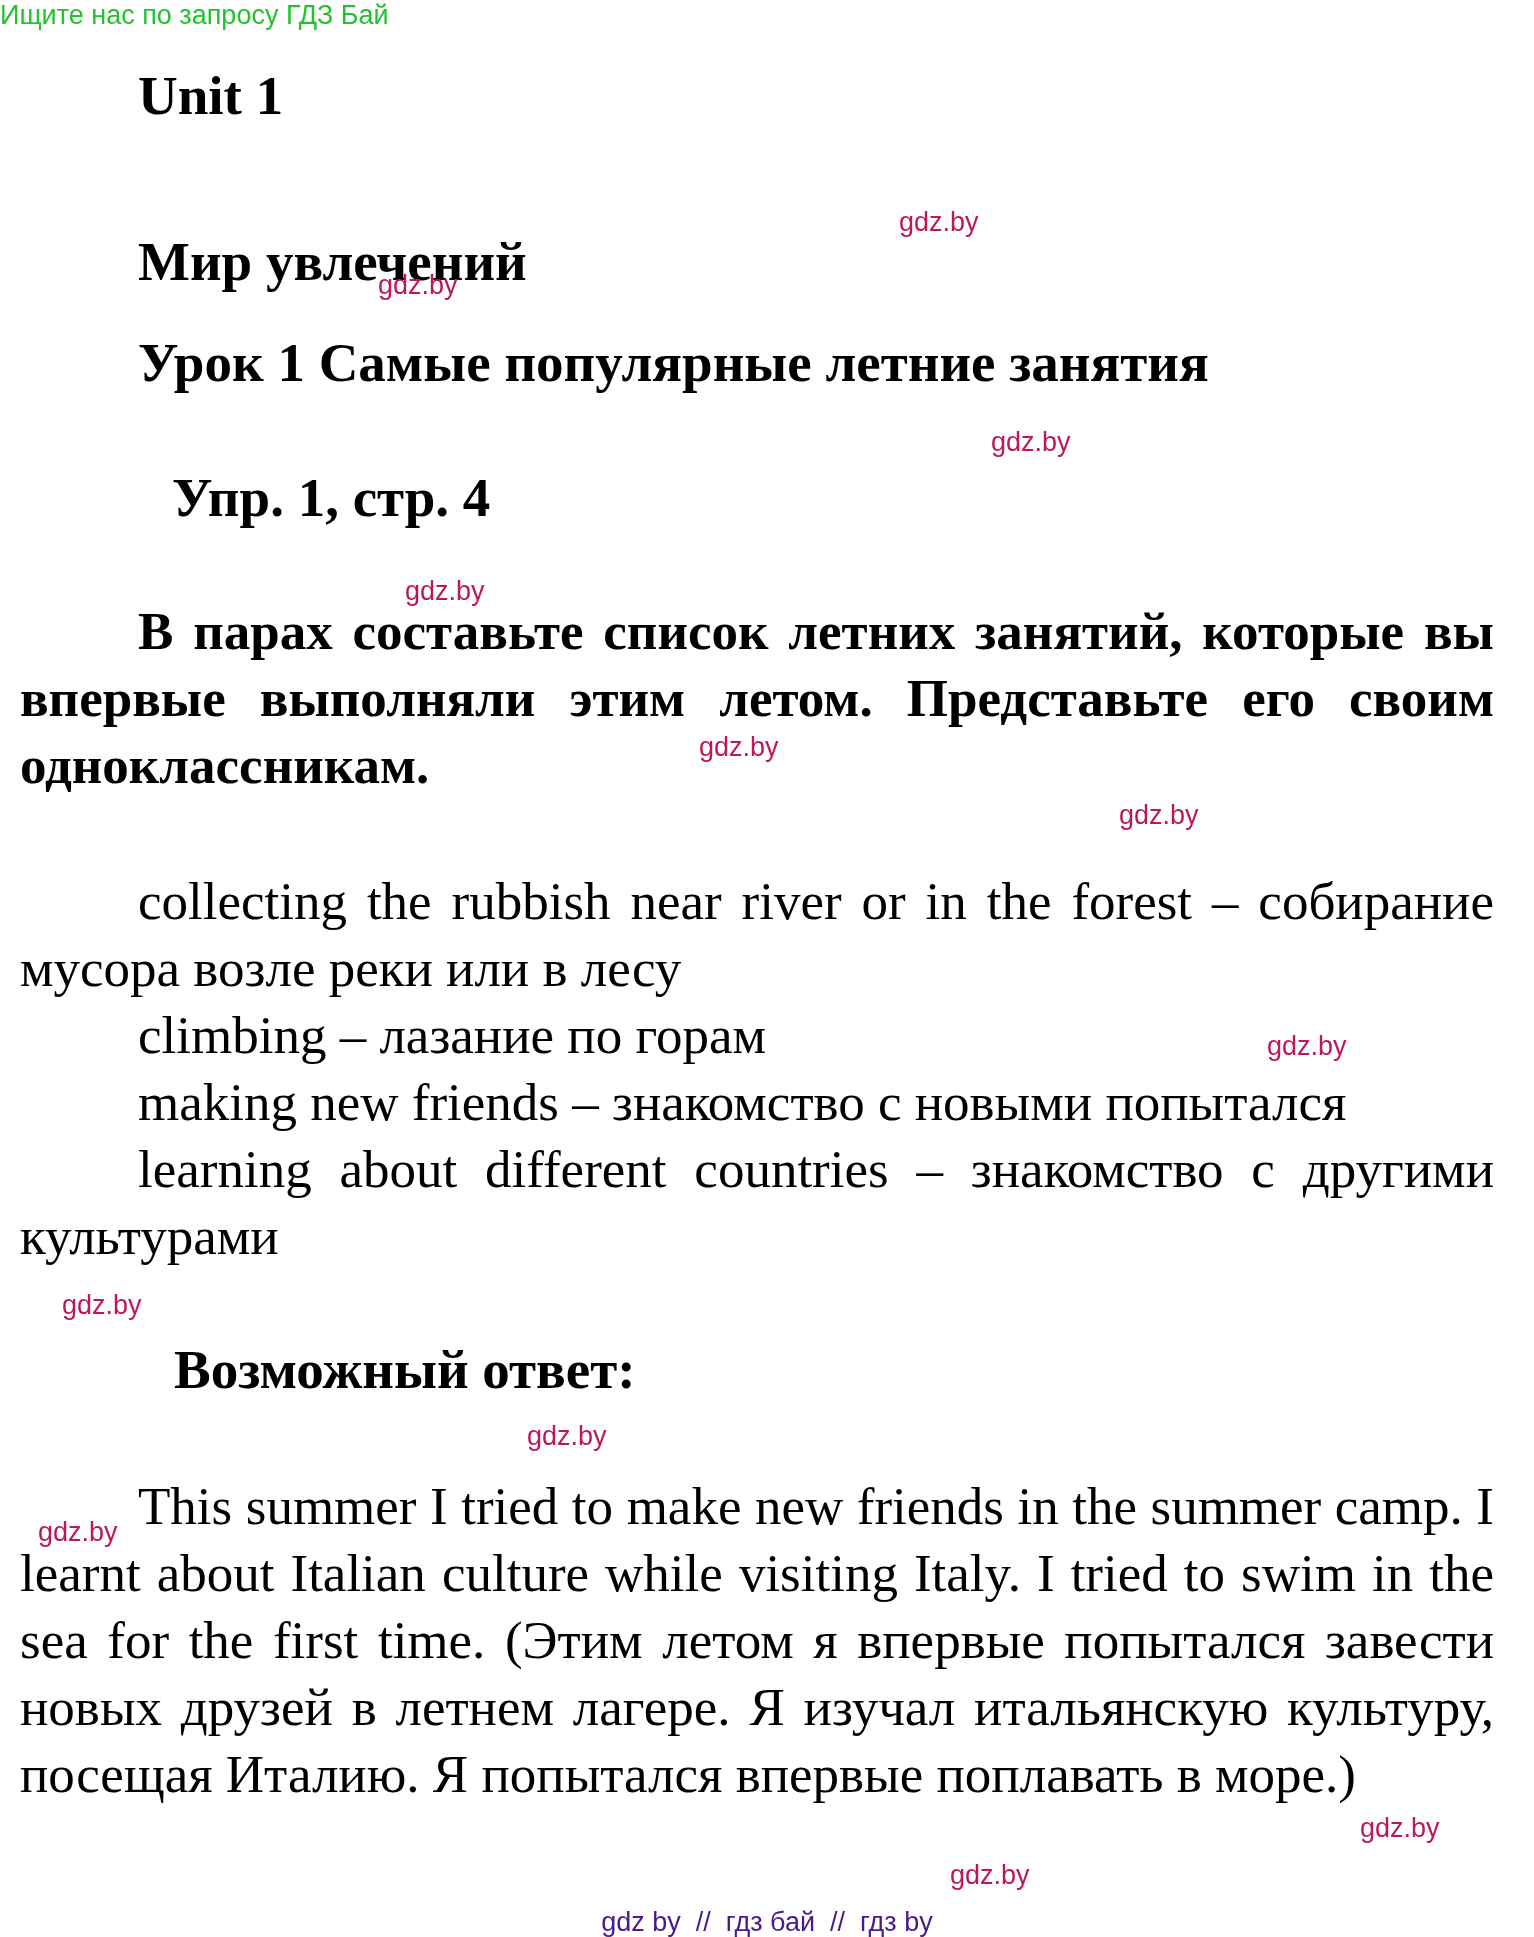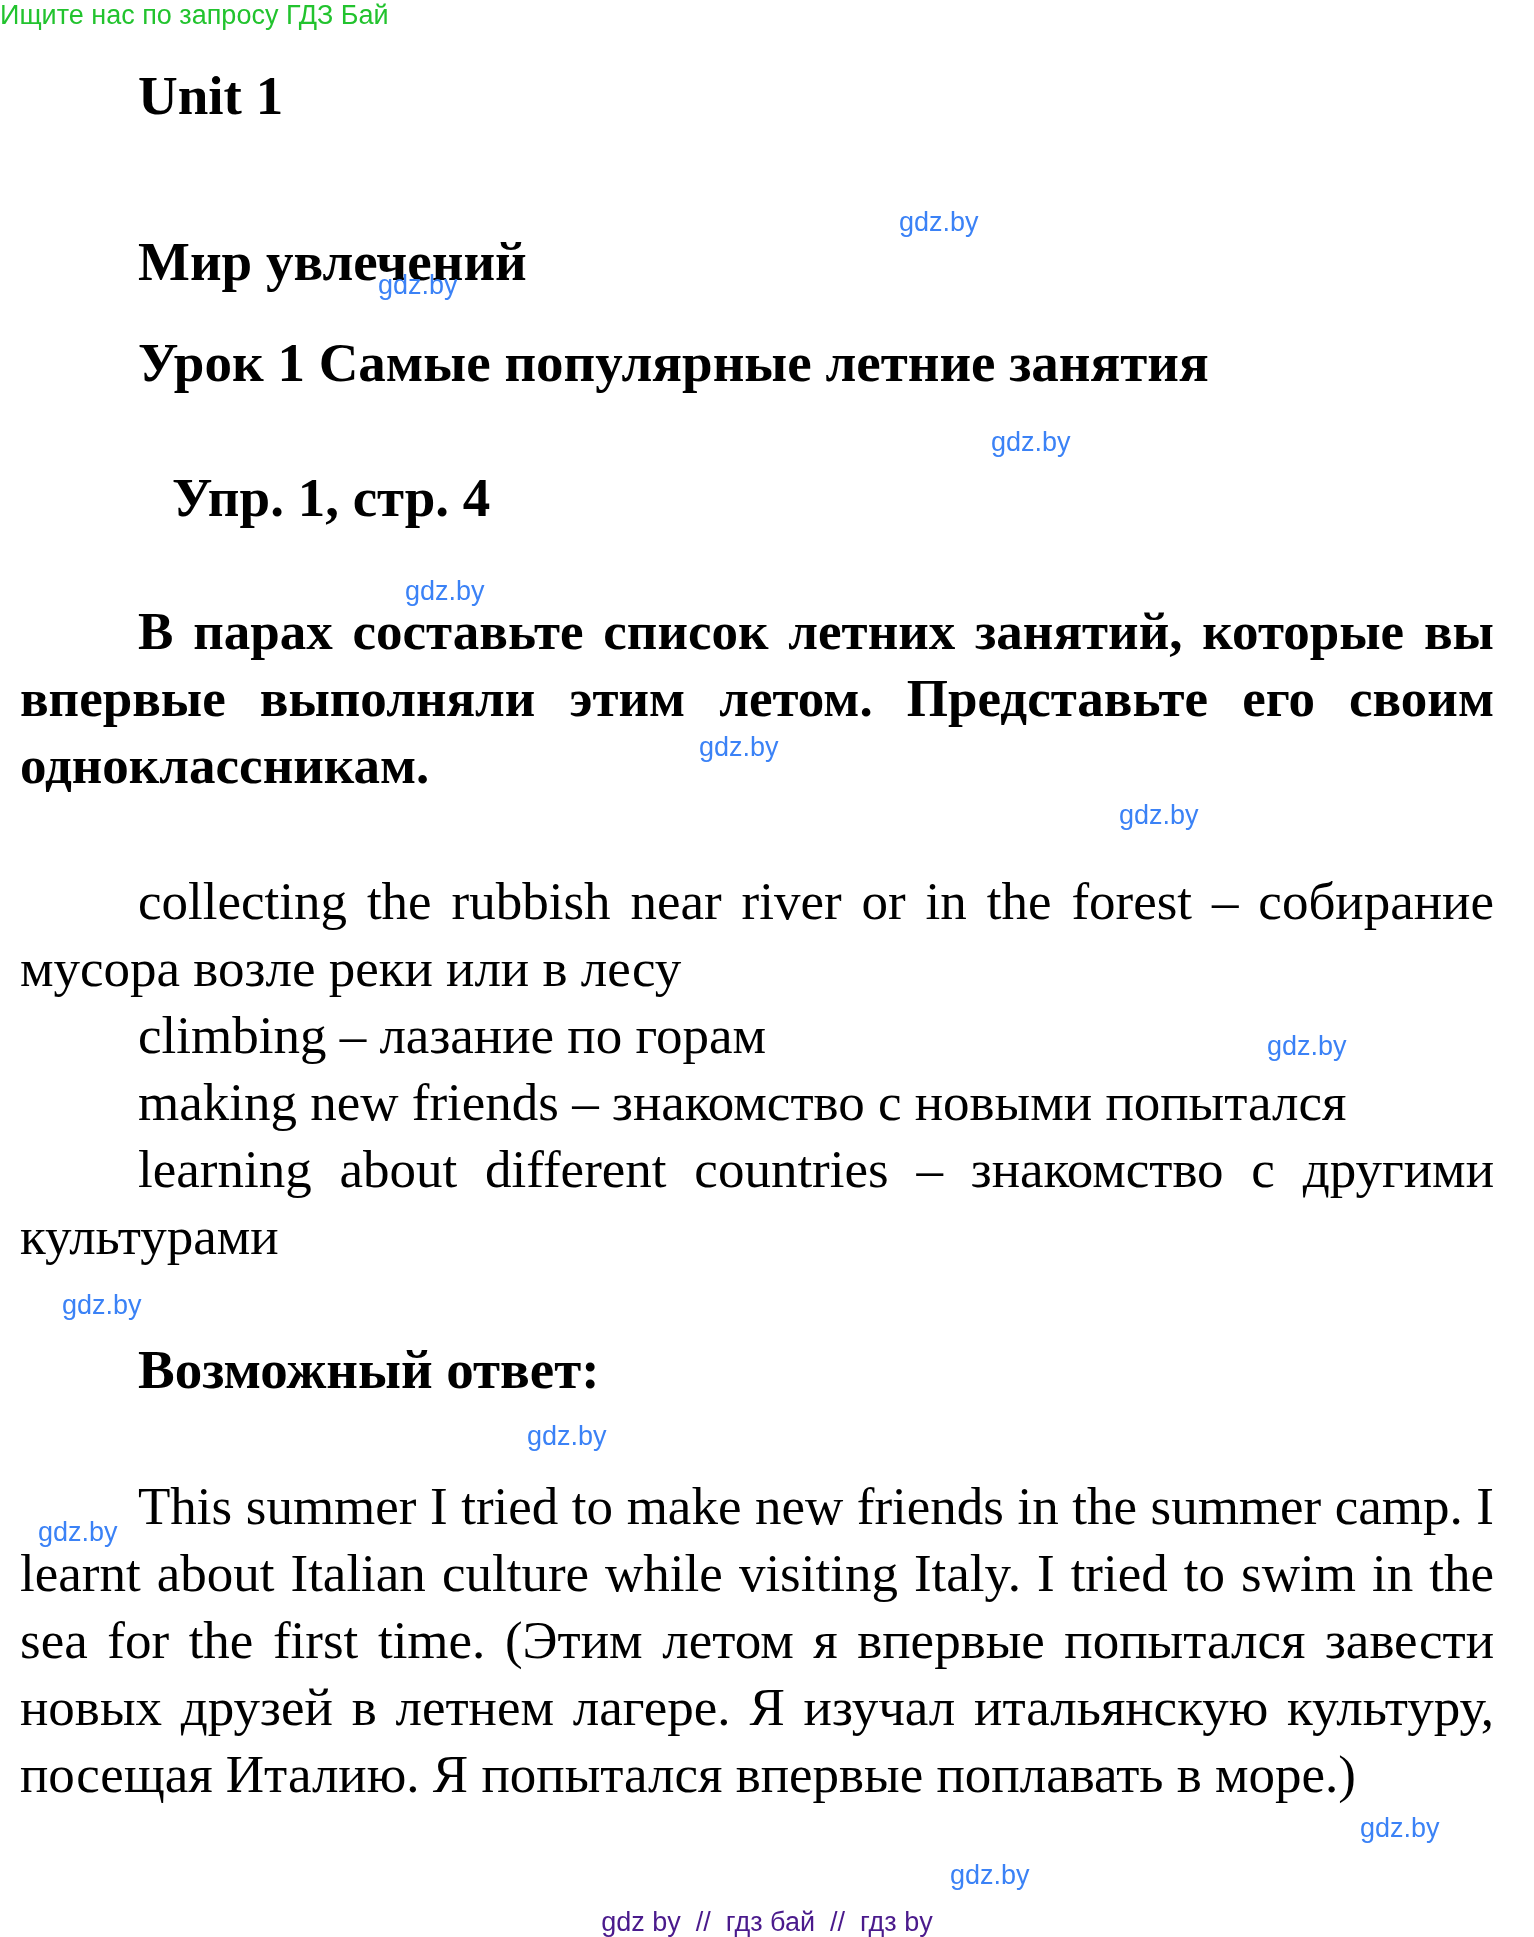--- a/index.html
+++ b/index.html
@@ -20,21 +20,21 @@
     white-space: nowrap;
   }
   .block {
     position: absolute; left: 20px; width: 1474px; font-size: 53px; line-height: 67px;
     text-align: justify; text-align-last: left;
   }
   .block.bold { font-weight: bold; }
   .block p { margin: 0; text-indent: 118px; }
   .wm {
     position: absolute; font-family: "Liberation Sans", sans-serif; font-size: 27px;
-    line-height: 30px; color: #3b82f6; white-space: nowrap;
+    line-height: 30px; color: #be185d; white-space: nowrap;
   }
 </style>
 </head>
 <body>
 
 <div class="banner">Ищите нас по запросу ГДЗ Бай</div>
 
 <div class="h serif" style="top:66px;">Unit 1</div>
 <div class="h serif" style="top:184px;margin-top:48px;">Мир увлечений</div>
 <div class="h serif" style="top:333px;font-family:Liberation Serif, serif;">Урок 1 Самые популярные летние занятия</div>
@@ -44,21 +44,21 @@
   <p>В парах составьте список летних занятий, которые вы впервые выполняли этим летом. Представьте его своим одноклассникам.</p>
 </div>
 
 <div class="block serif" style="top:868px;">
   <p>collecting the rubbish near river or in the forest – собирание мусора возле реки или в лесу</p>
   <p>climbing – лазание по горам</p>
   <p>making new friends – знакомство с новыми попытался</p>
   <p>learning about different countries – знакомство с другими культурами</p>
 </div>
 
-<div class="h serif" style="top:1340px;">Возможный ответ:</div>
+<div class="h serif" style="top:1340px;margin-left:36px;">Возможный ответ:</div>
 
 <div class="block serif" style="top:1473px;">
   <p>This summer I tried to make new friends in the summer camp. I learnt about Italian culture while visiting Italy. I tried to swim in the sea for the first time. (Этим летом я впервые попытался завести новых друзей в летнем лагере. Я изучал итальянскую культуру, посещая Италию. Я попытался впервые поплавать в море.)</p>
 </div>
 
 <div class="wm" style="left:899px; top:207px;">gdz.by</div>
 <div class="wm" style="left:378px; top:270px;">gdz.by</div>
 <div class="wm" style="left:991px; top:427px;">gdz.by</div>
 <div class="wm" style="left:405px; top:576px;">gdz.by</div>
 <div class="wm" style="left:699px; top:732px;">gdz.by</div>

